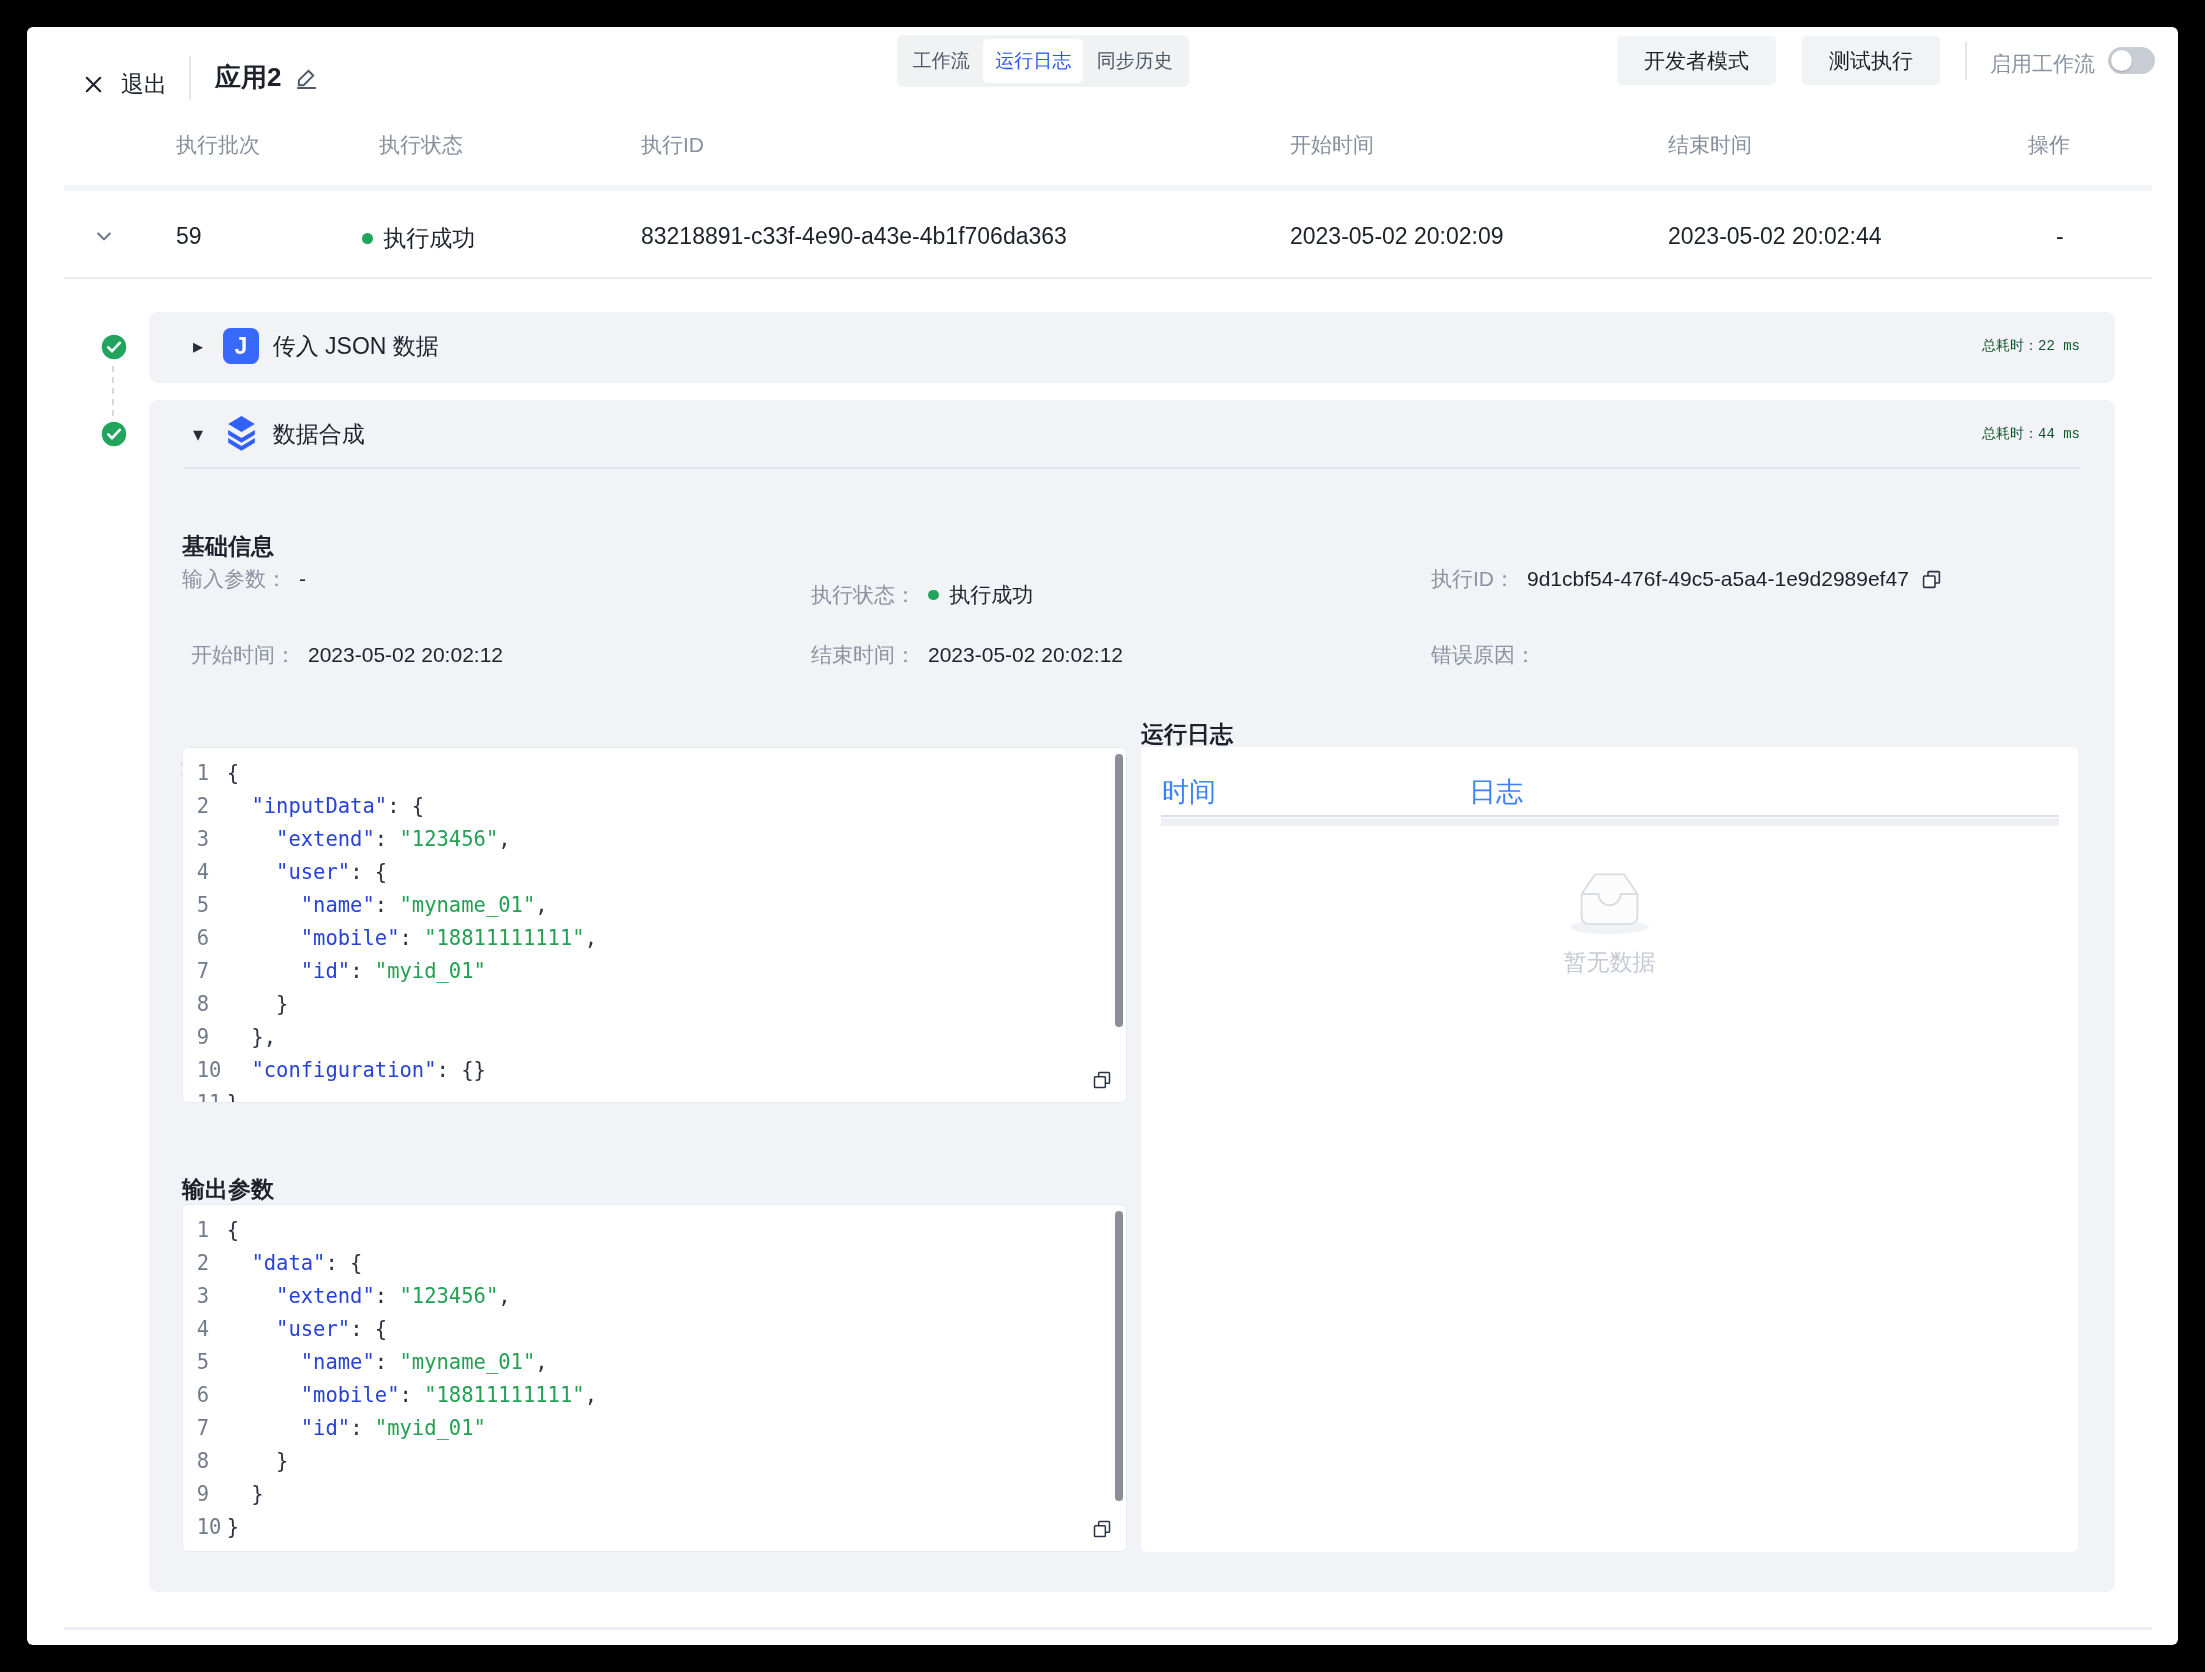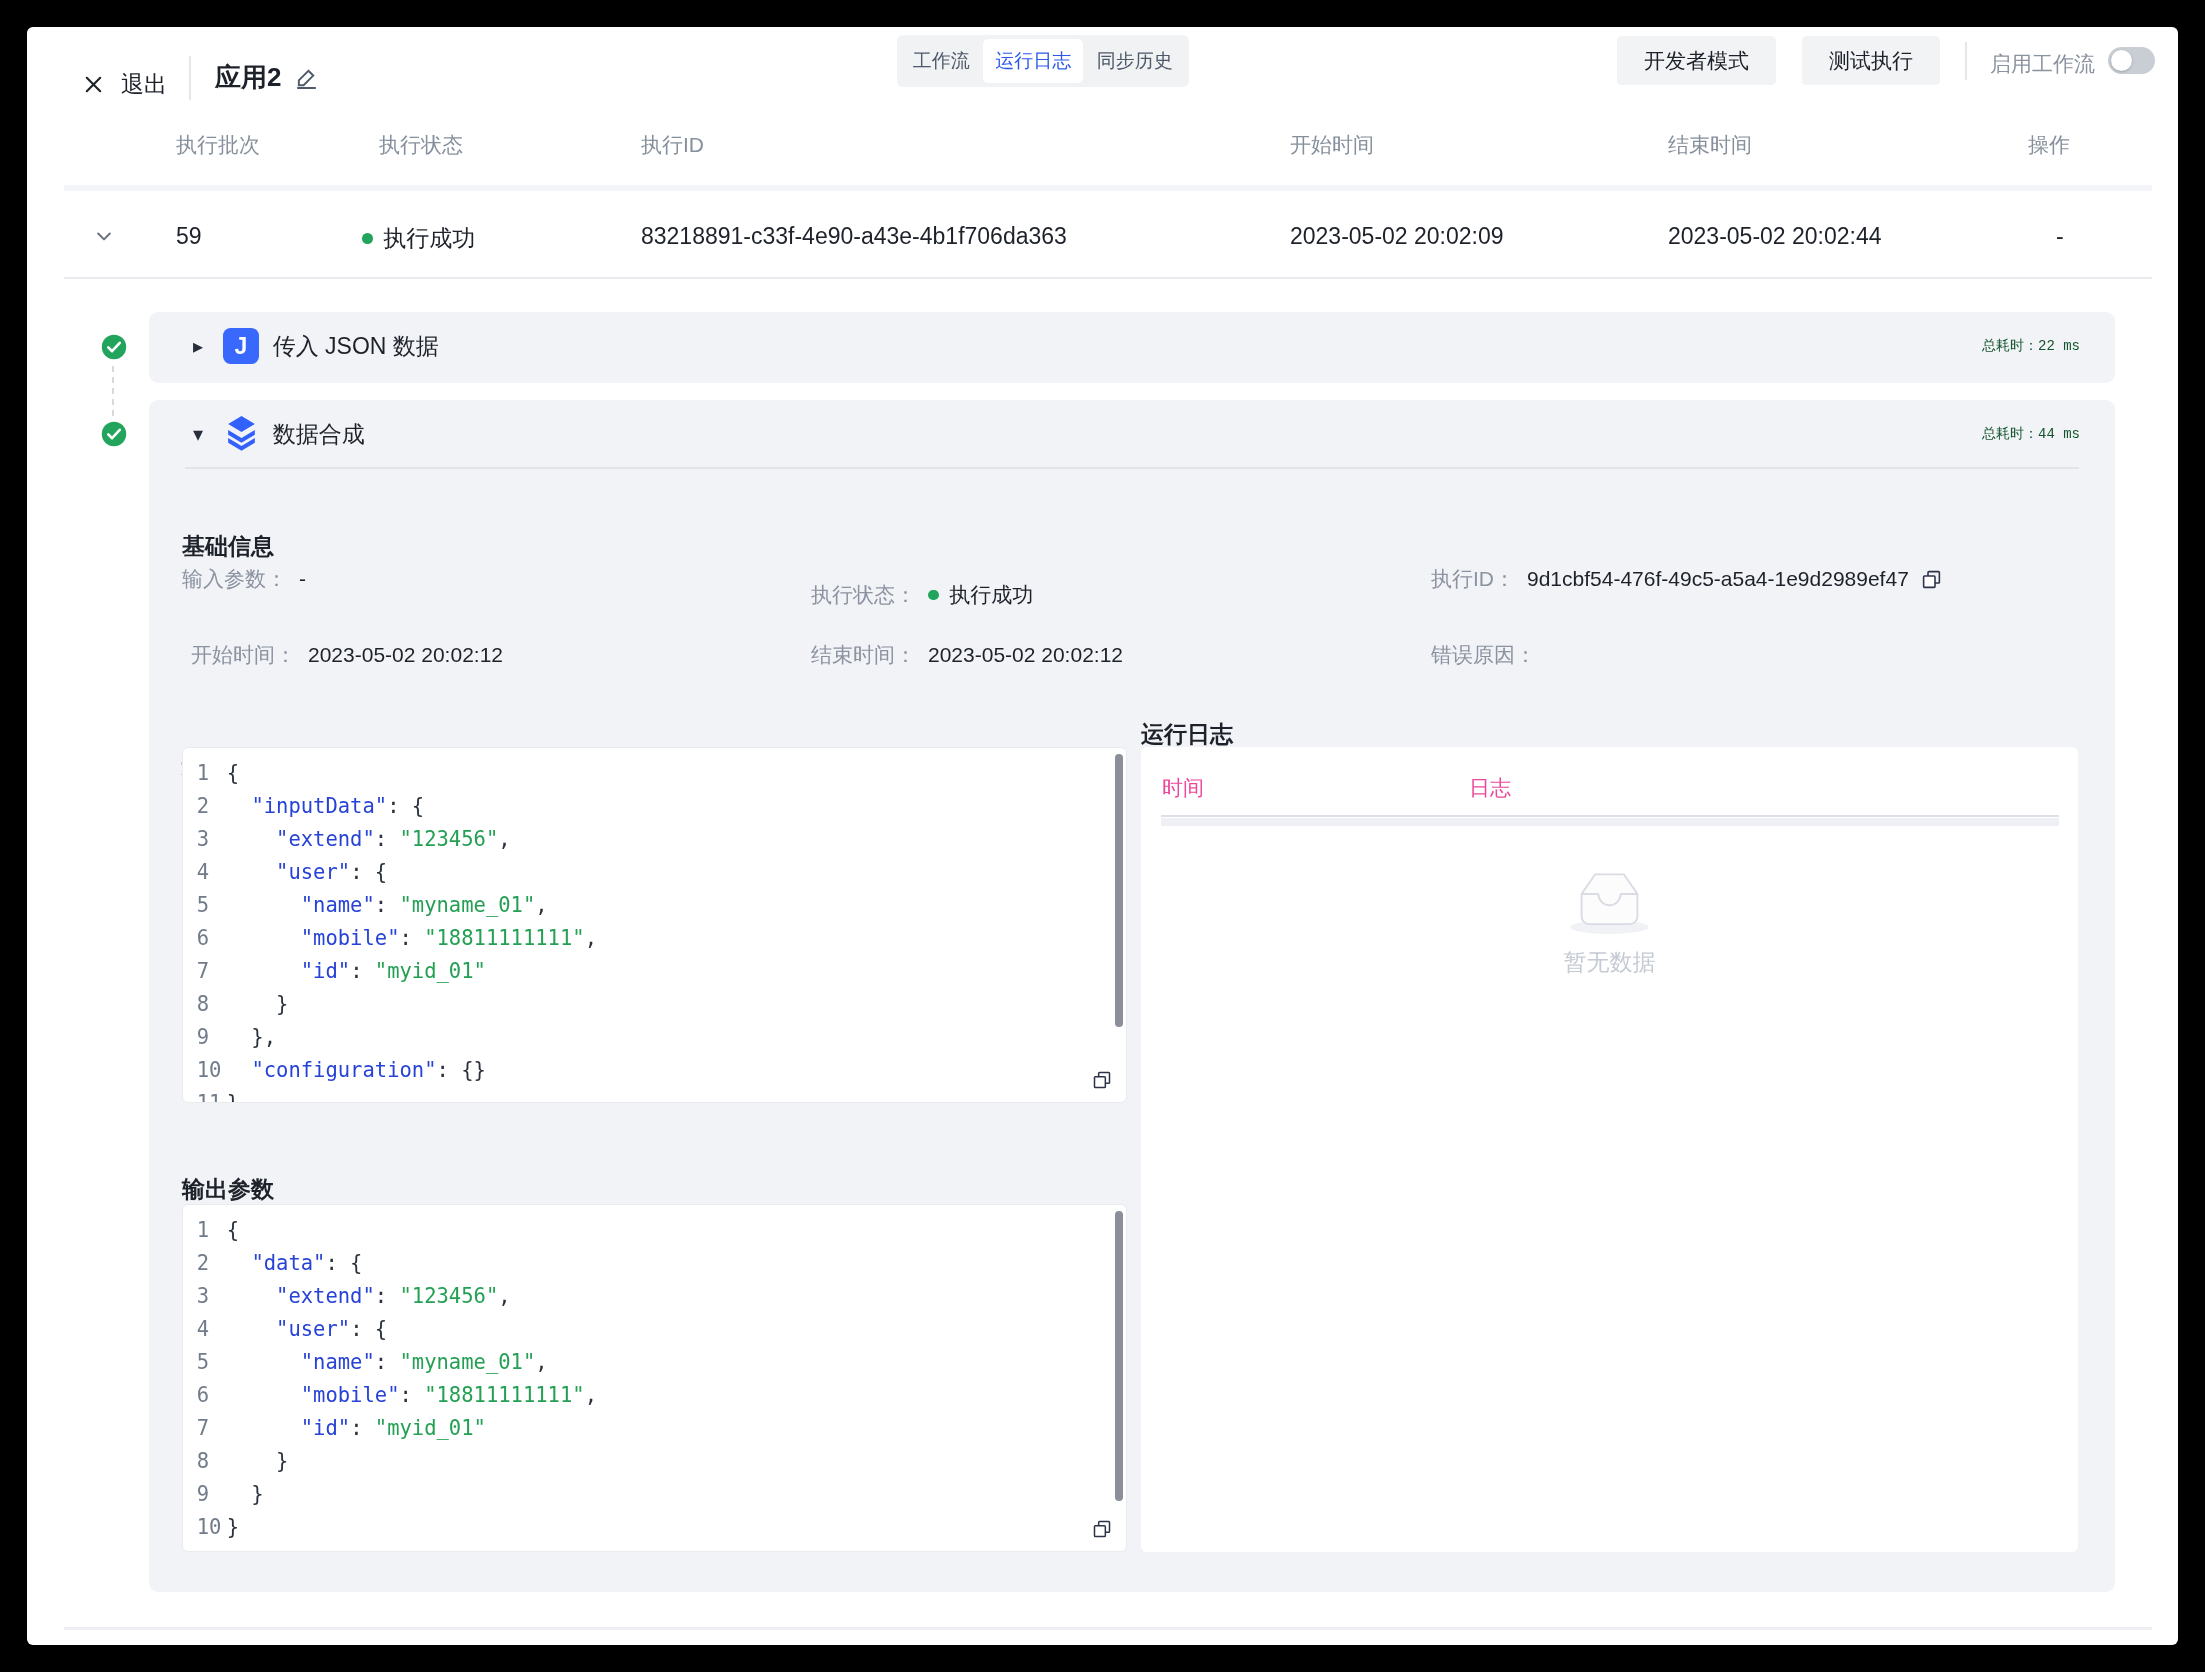--- a/index.html
+++ b/index.html
@@ -74,21 +74,21 @@
   .cb-output { left:155px; top:1177px; width:945px; height:348px; }
   .code-line { display:flex; line-height:33px; font-family:"DejaVu Sans Mono","Liberation Mono",monospace; font-size:20.5px; white-space:pre; }
   .ln { width:30px; text-align:left; color:#717b89; flex:none; }
   .tk-p { color:#2b313c; } .tk-k { color:#2742d6; } .tk-s { color:#23a053; }
   .vscroll { position:absolute; right:3px; width:7.6px; border-radius:3.8px; background:#8a8f99; }
   .vs-in { top:6px; height:273px; }
   .vs-out { top:6px; height:290px; }
   .cb-copy { position:absolute; right:13.7px; bottom:12px; width:20px; height:20px; cursor:pointer; }
 
   .runlog-panel { left:1114px; top:720px; width:937px; height:805px; background:#fff; border-radius:6px; }
-  .rl-th { top:27px; font-size:21px; color:#ec4899; }
+  .rl-th { top:27px; font-size:27px; color:#3b82f6; }
   .rl-c1 { left:21px; } .rl-c2 { left:328px; }
   .rl-divider { left:20px; top:68px; width:898px; height:1.5px; background:#dcdfe5; }
   .rl-strip { left:20px; top:71px; width:898px; height:7.6px; background:#eef0f6; }
   .empty-wrap { left:0; top:121px; width:100%; display:flex; flex-direction:column; align-items:center; }
   .empty-text { margin-top:12px; font-size:23px; color:#c5cad3; }
 
   .bottom-divider { left:37px; top:1600px; width:2088px; height:3px; background:#edeff2; }
 </style>
 </head>
 <body>

